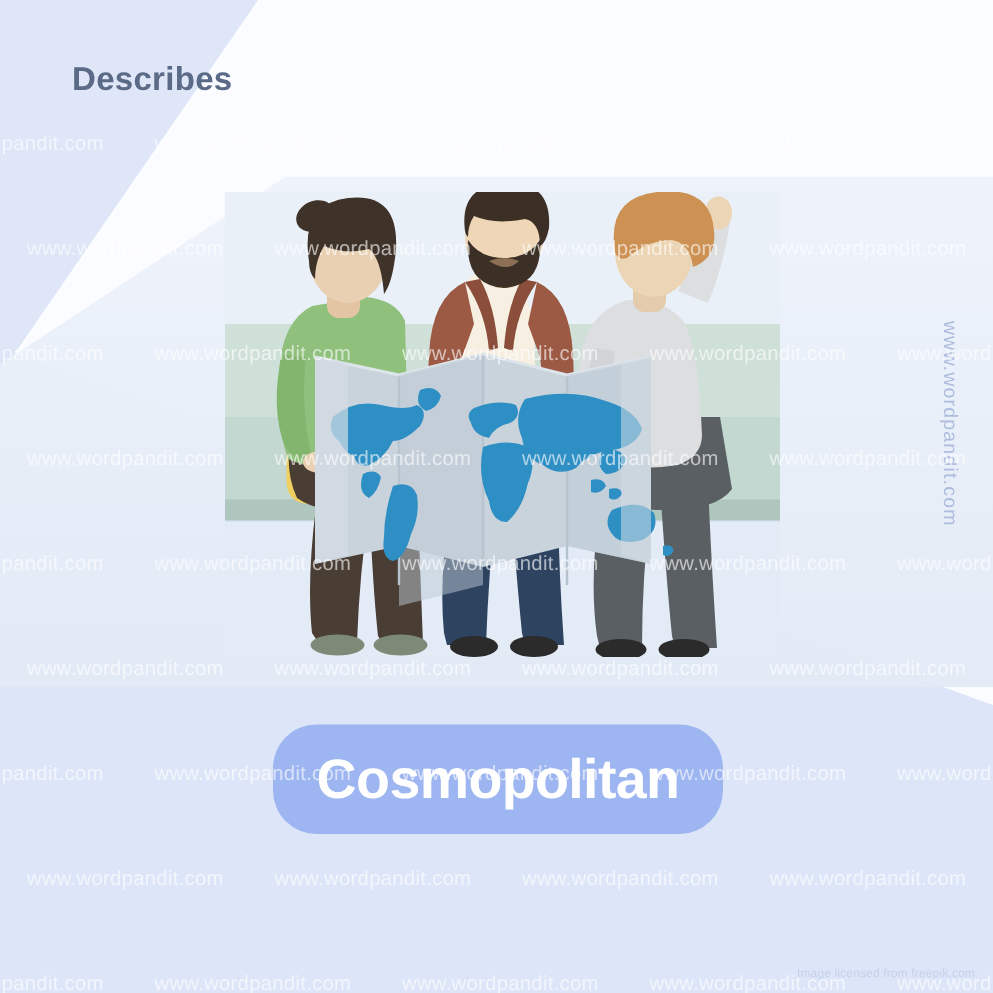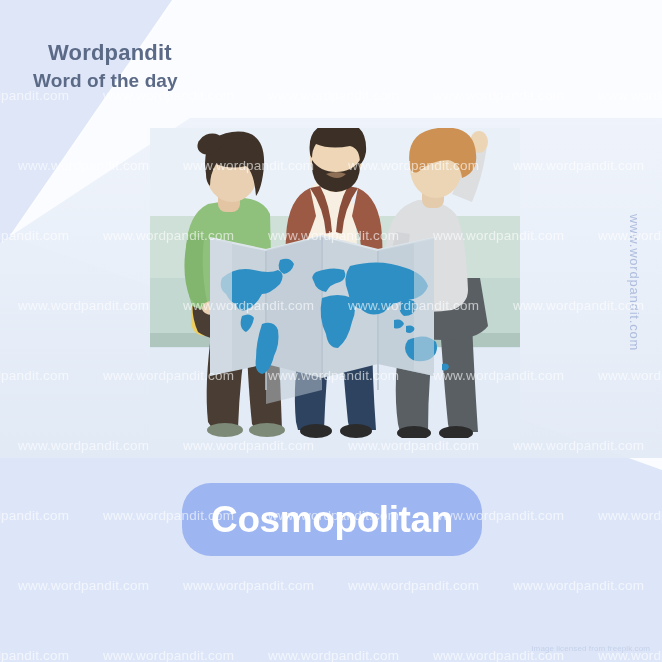--- a/index.html
+++ b/index.html
@@ -252,22 +252,21 @@
 
           <path d="M292 236 q6 -2 7 3 q-2 5 -7 3 z"></path>
         </g>
 
         <path d="M60 110 l0 138 l22 -6 l0 -128 z" fill="#d4dde4" opacity=".7"></path>
         <path d="M284 110 l0 138 l-20 -6 l0 -128 z" fill="#d4dde4" opacity=".55"></path>
       </g>
     </svg>
   </div>
 
-  <div class="head-title">Wordpandit</div>
-  <div class="head-sub">Word of the day</div>
+  <div class="head-title">Describes</div>
 
 
   <div class="word-pill">
     <span>Cosmopolitan</span>
   </div>
 
 
   <div class="side-text">www.wordpandit.com</div>
 
   <div class="credit">Image licensed from freepik.com</div>

